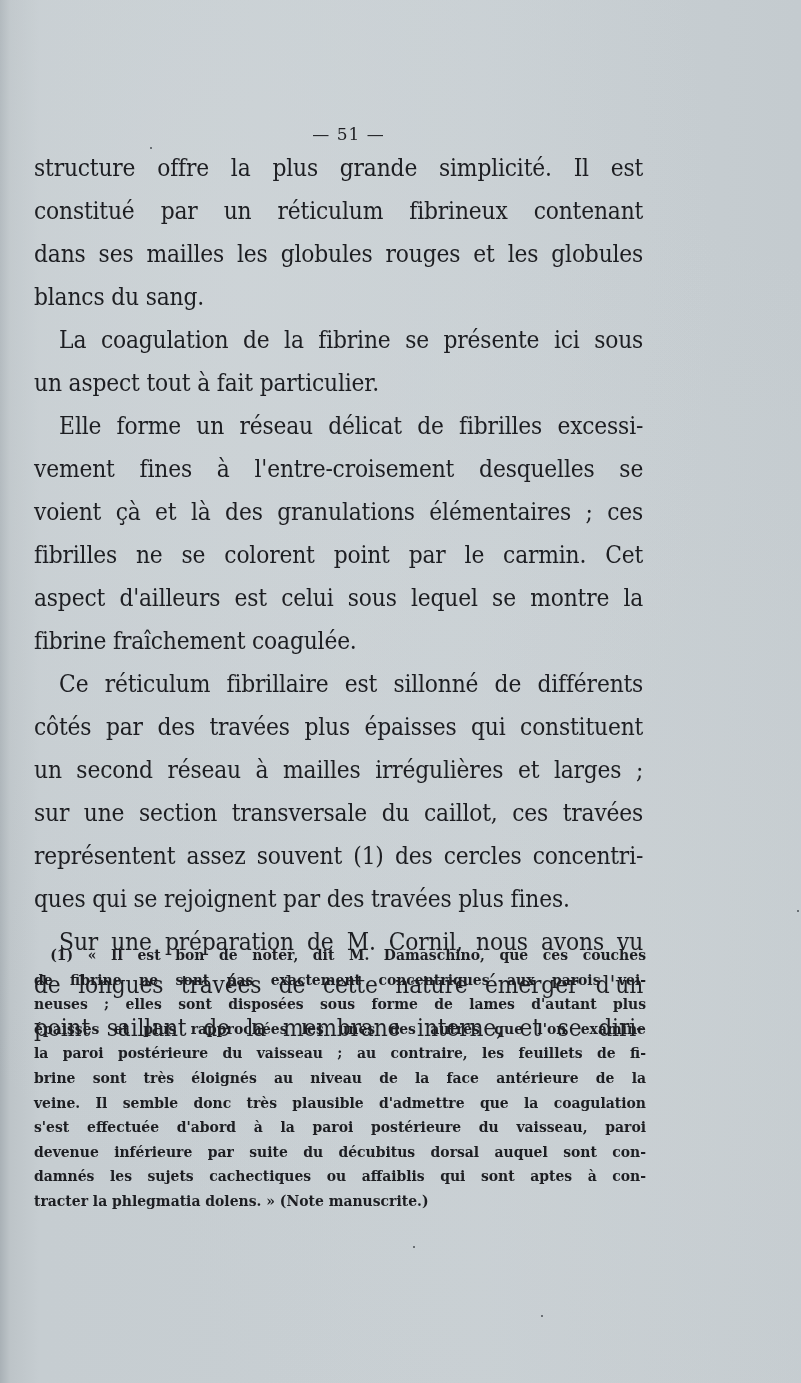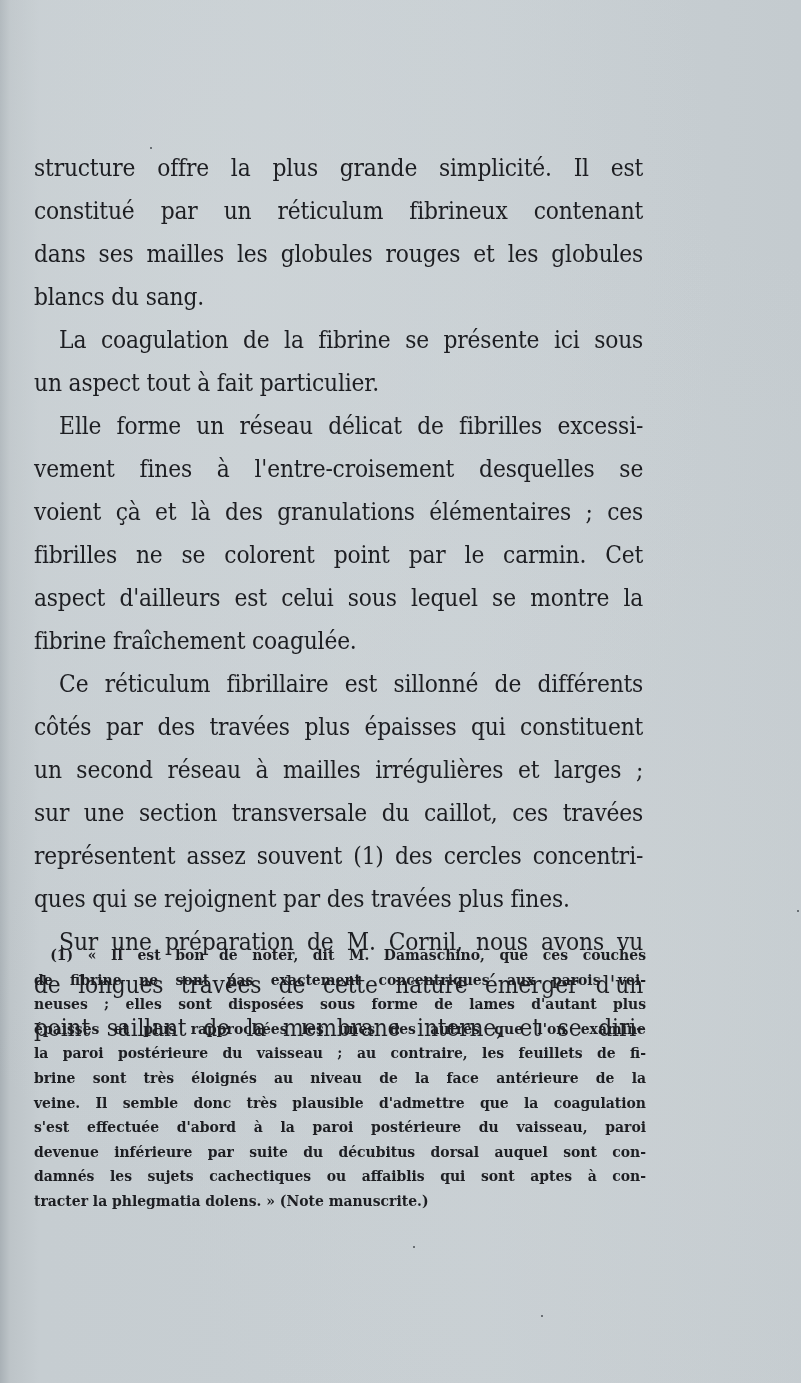--- a/index.html
+++ b/index.html
@@ -84,20 +84,21 @@
     width: 2px; height: 2px;
     background: #4a4f55;
     border-radius: 50%;
   }
 </style>
 </head>
 <body>
 
 <div class="page">
 
+  <div class="page-number"><span>— 51 —</span></div>
 
   <div class="body-text">
     <span class="line">structure offre la plus grande simplicité. Il est</span>
     <span class="line">constitué par un réticulum fibrineux contenant</span>
     <span class="line">dans ses mailles les globules rouges et les globules</span>
     <span class="line last">blancs du sang.</span>
     <span class="line indent">La coagulation de la fibrine se présente ici sous</span>
     <span class="line last">un aspect tout à fait particulier.</span>
     <span class="line indent">Elle forme un réseau délicat de fibrilles excessi-</span>
     <span class="line">vement fines à l'entre-croisement desquelles se</span>

